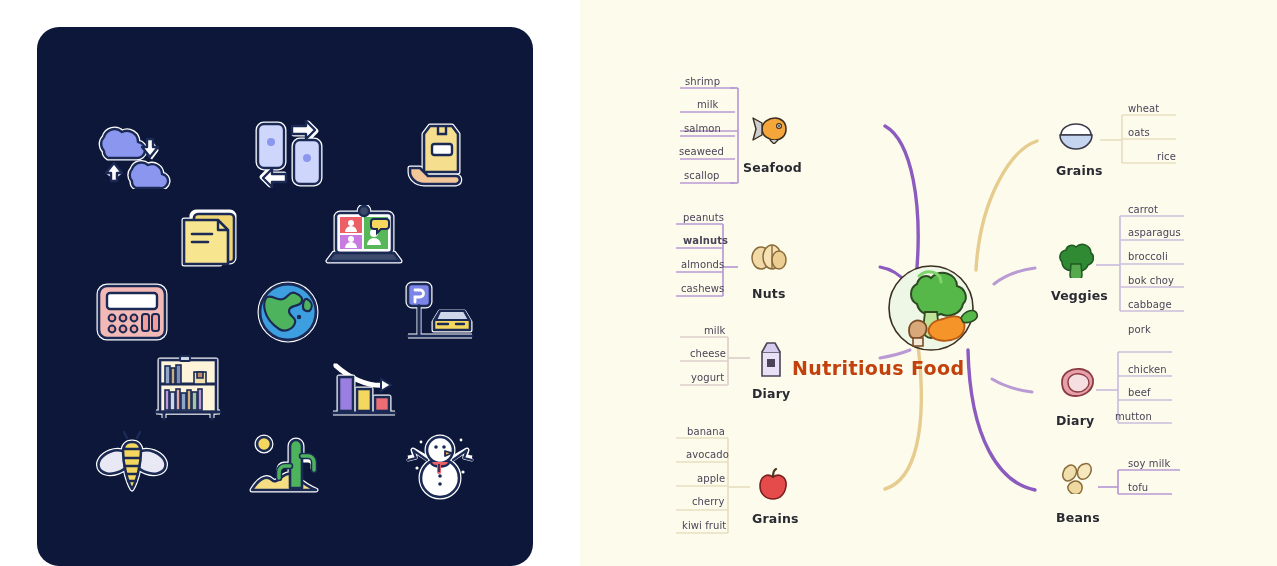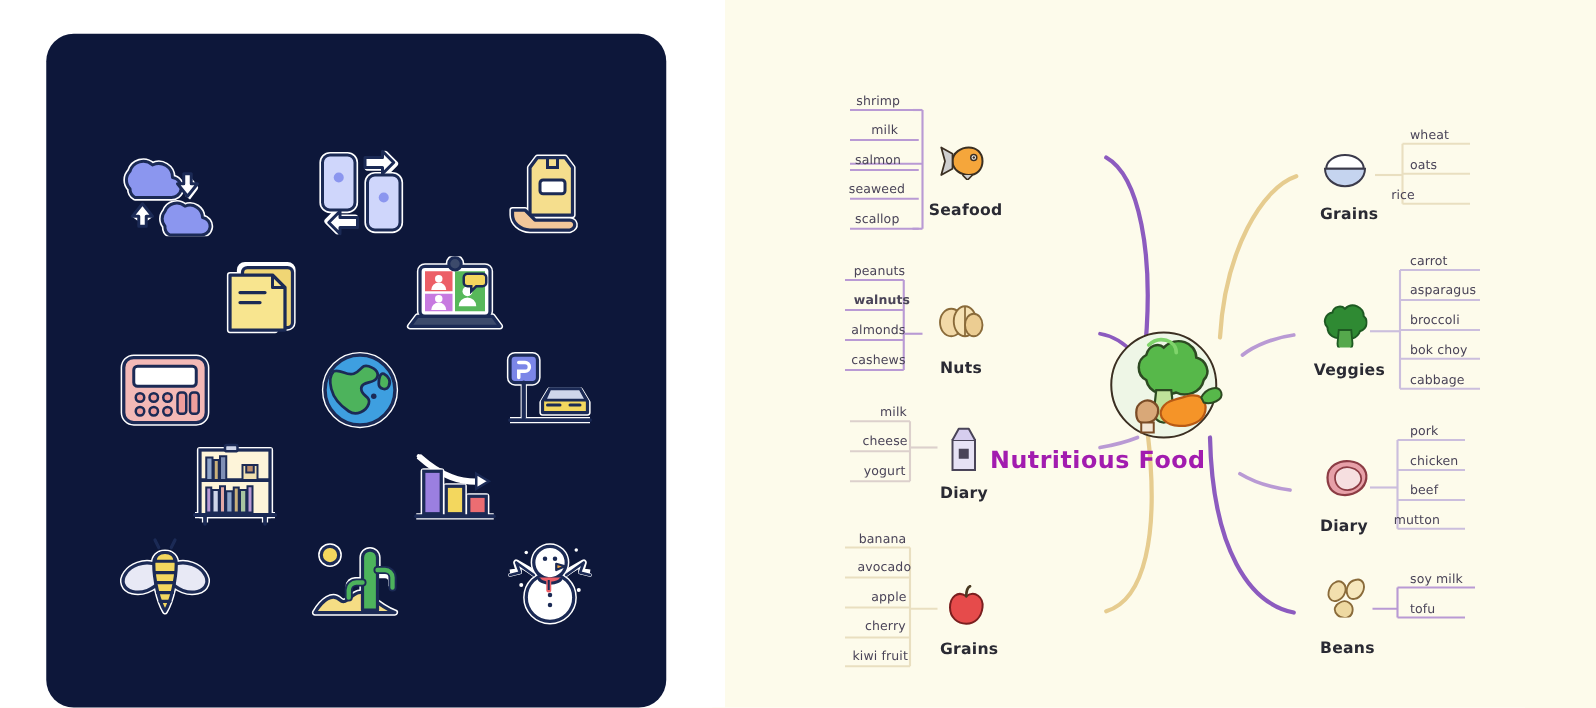--- a/index.html
+++ b/index.html
@@ -36,21 +36,21 @@
     letter-spacing:.2px;white-space:nowrap;
   }
   .branch-icon{position:absolute;}
   .leaf{
     position:absolute;
     font-size:10px;color:#4a4458;white-space:nowrap;
     letter-spacing:.1px;
   }
   #center-title{
     position:absolute;
-    font-size:19px;font-weight:bold;color:#a21caf;
+    font-size:19px;font-weight:bold;color:#c2410c;
     letter-spacing:.4px;white-space:nowrap;
   }
   #center-illustration{position:absolute;}
 </style>
 </head>
 <body>
 
 <div id="left-panel">
   <div id="icon-card">
 
@@ -507,29 +507,29 @@
   <div class="leaf" style="left:111px;top:372px;">yogurt</div>
 
   <div class="leaf" style="left:107px;top:426px;">banana</div>
   <div class="leaf" style="left:106px;top:449px;">avocado</div>
   <div class="leaf" style="left:117px;top:473px;">apple</div>
   <div class="leaf" style="left:112px;top:496px;">cherry</div>
   <div class="leaf" style="left:102px;top:520px;">kiwi fruit</div>
 
   <div class="leaf" style="left:548px;top:103px;">wheat</div>
   <div class="leaf" style="left:548px;top:127px;">oats</div>
-  <div class="leaf" style="left:516px;top:151px;padding-left:17px;">rice</div>
+  <div class="leaf" style="left:560px;top:151px;padding-left:17px;">rice</div>
 
   <div class="leaf" style="left:548px;top:204px;">carrot</div>
   <div class="leaf" style="left:548px;top:227px;">asparagus</div>
   <div class="leaf" style="left:548px;top:251px;">broccoli</div>
   <div class="leaf" style="left:548px;top:275px;">bok choy</div>
   <div class="leaf" style="left:548px;top:299px;">cabbage</div>
 
-  <div class="leaf" style="left:548px;top:340px;">pork</div>
+  <div class="leaf" style="left:548px;top:324px;">pork</div>
   <div class="leaf" style="left:548px;top:364px;">chicken</div>
   <div class="leaf" style="left:548px;top:387px;">beef</div>
   <div class="leaf" style="left:535px;top:411px;">mutton</div>
 
   <div class="leaf" style="left:548px;top:458px;">soy milk</div>
   <div class="leaf" style="left:548px;top:482px;">tofu</div>
 
 </div>
 
 </body></html>

